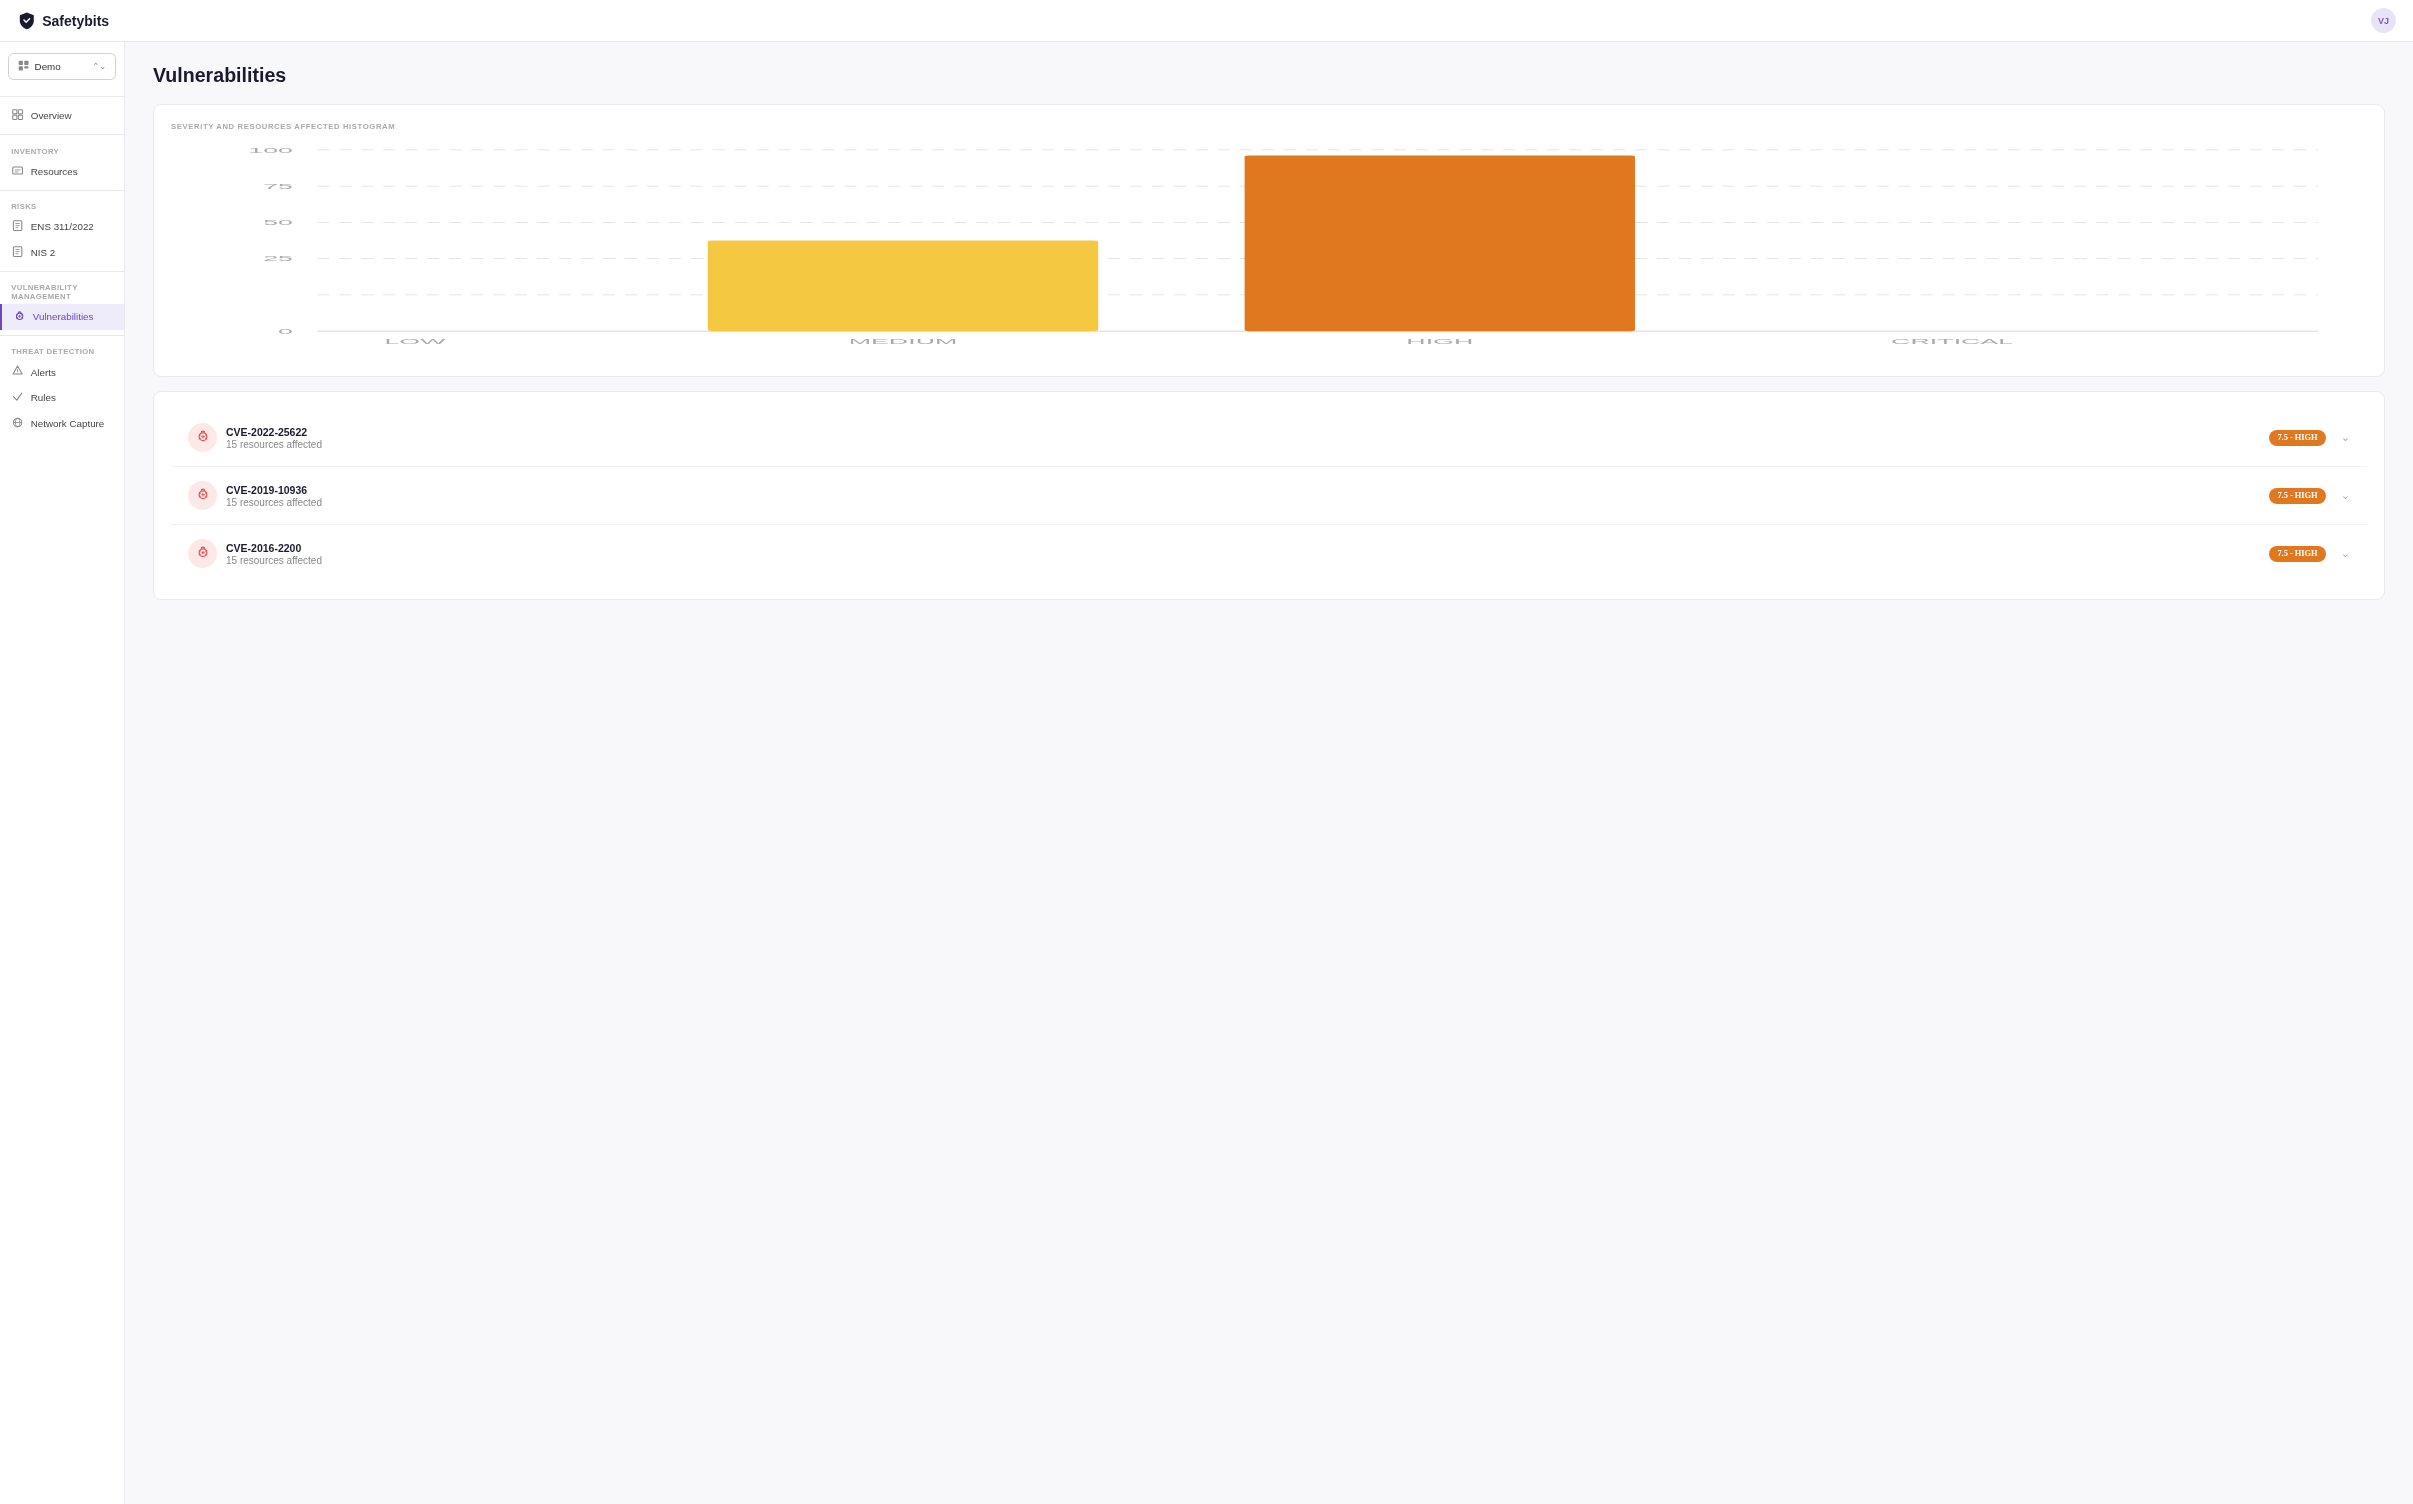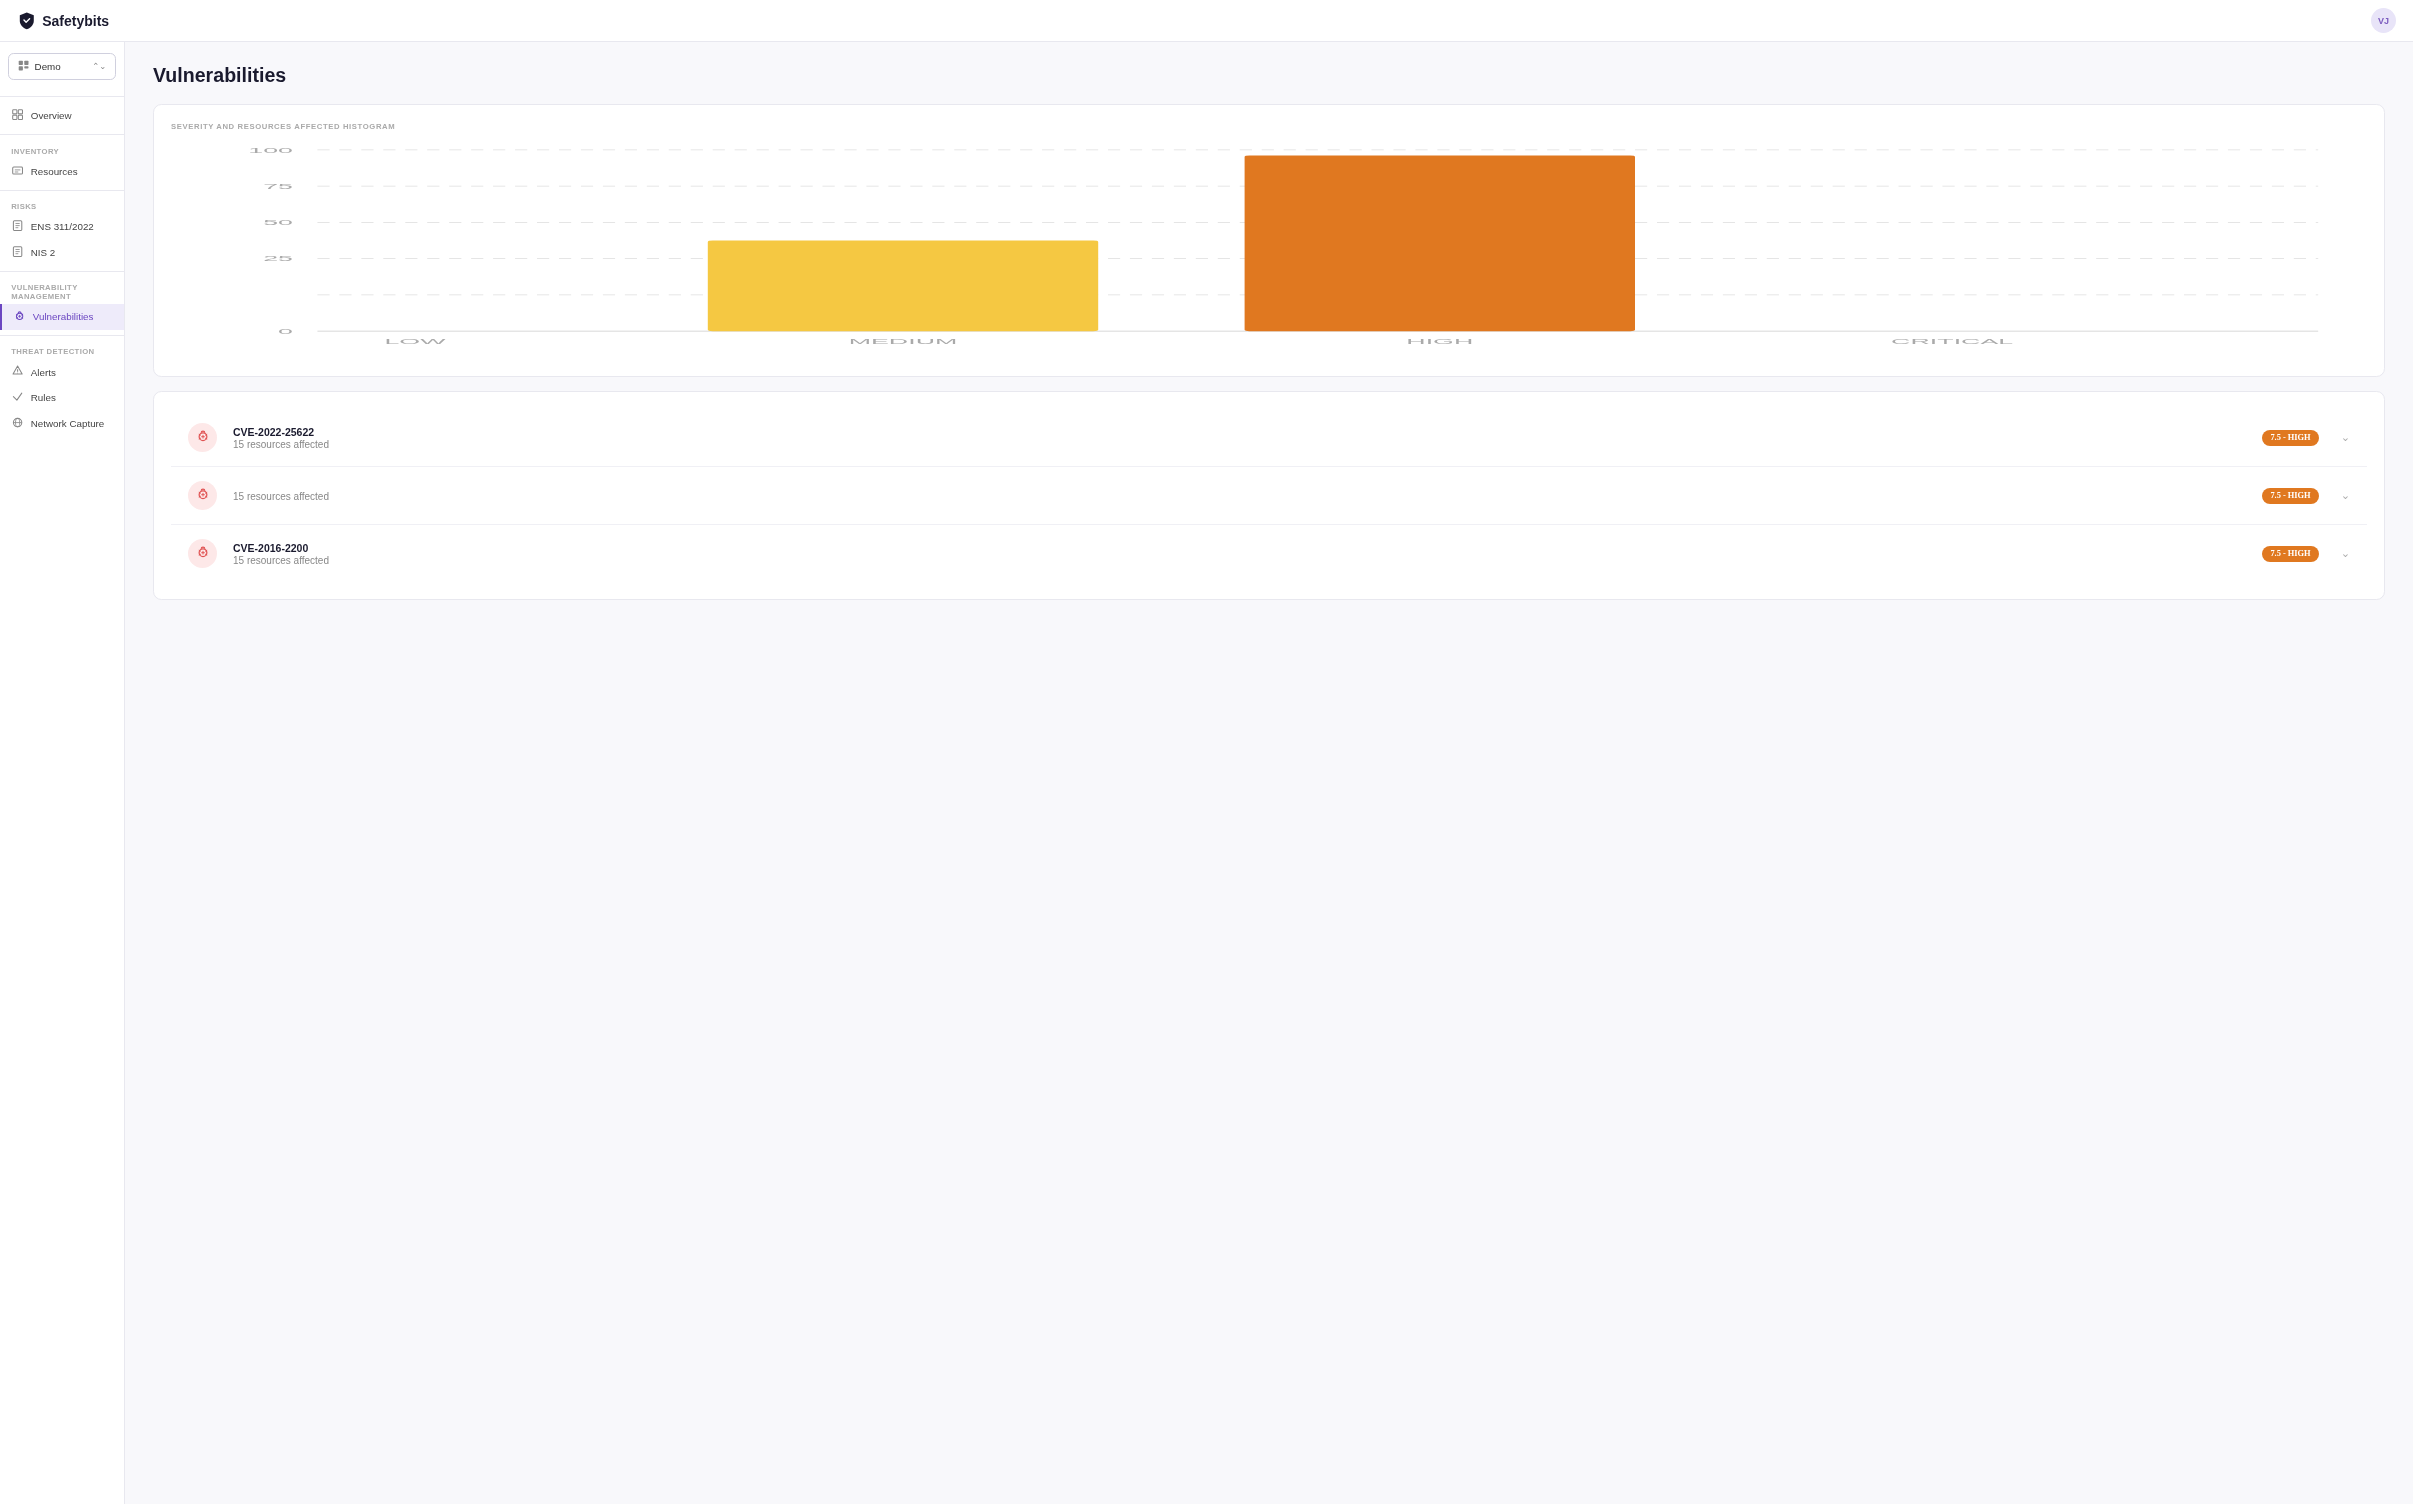--- a/index.html
+++ b/index.html
@@ -71,21 +71,21 @@
     .chart-title {
       font-size: 7.7px; font-weight: 600; color: #aaa;
       letter-spacing: 0.08em; margin-bottom: 5px;
     }
     .chart-area { position: relative; height: 223px; }
     .chart-svg { width: 100%; height: 100%; }
 
     
     .vuln-list { display: flex; flex-direction: column; gap: 0; }
     .vuln-item {
-      display: flex; align-items: center; gap: 16px;
+      display: flex; align-items: center; gap: 9px;
       padding: 14px 17px; border-bottom: 0.7px solid #f0f0f5;
     }
     .vuln-item:last-child { border-bottom: none; }
     .vuln-icon-wrap {
       width: 29px; height: 29px; border-radius: 50%;
       background: #fde8e8; display: flex; align-items: center; justify-content: center;
       flex-shrink: 0;
     }
     .vuln-icon { font-size: 12.6px; color: #e05353; }
     .vuln-info { flex: 1; }
@@ -299,20 +299,21 @@
               <line x1="10" y1="8.5" x2="10" y2="13.5" stroke="#e05353" stroke-width="1.4"></line>
               <line x1="7.5" y1="11" x2="12.5" y2="11" stroke="#e05353" stroke-width="1.4"></line>
               <line x1="4" y1="7.5" x2="7" y2="9" stroke="#e05353" stroke-width="1.4"></line>
               <line x1="16" y1="7.5" x2="13" y2="9" stroke="#e05353" stroke-width="1.4"></line>
               <line x1="4" y1="14.5" x2="7" y2="13" stroke="#e05353" stroke-width="1.4"></line>
               <line x1="16" y1="14.5" x2="13" y2="13" stroke="#e05353" stroke-width="1.4"></line>
             </svg>
           </span>
         </div>
         <div class="vuln-info">
+          <div class="vuln-name">CVE-2019-10936</div>
           <div class="vuln-sub">15 resources affected</div>
         </div>
         <span class="vuln-badge">7.5 - HIGH</span>
         <span class="vuln-chevron">⌄</span>
       </div>
 
       <div class="vuln-item">
         <div class="vuln-icon-wrap">
           <span class="vuln-icon">
             <svg width="14" height="14" viewBox="0 0 20 20" fill="none">

